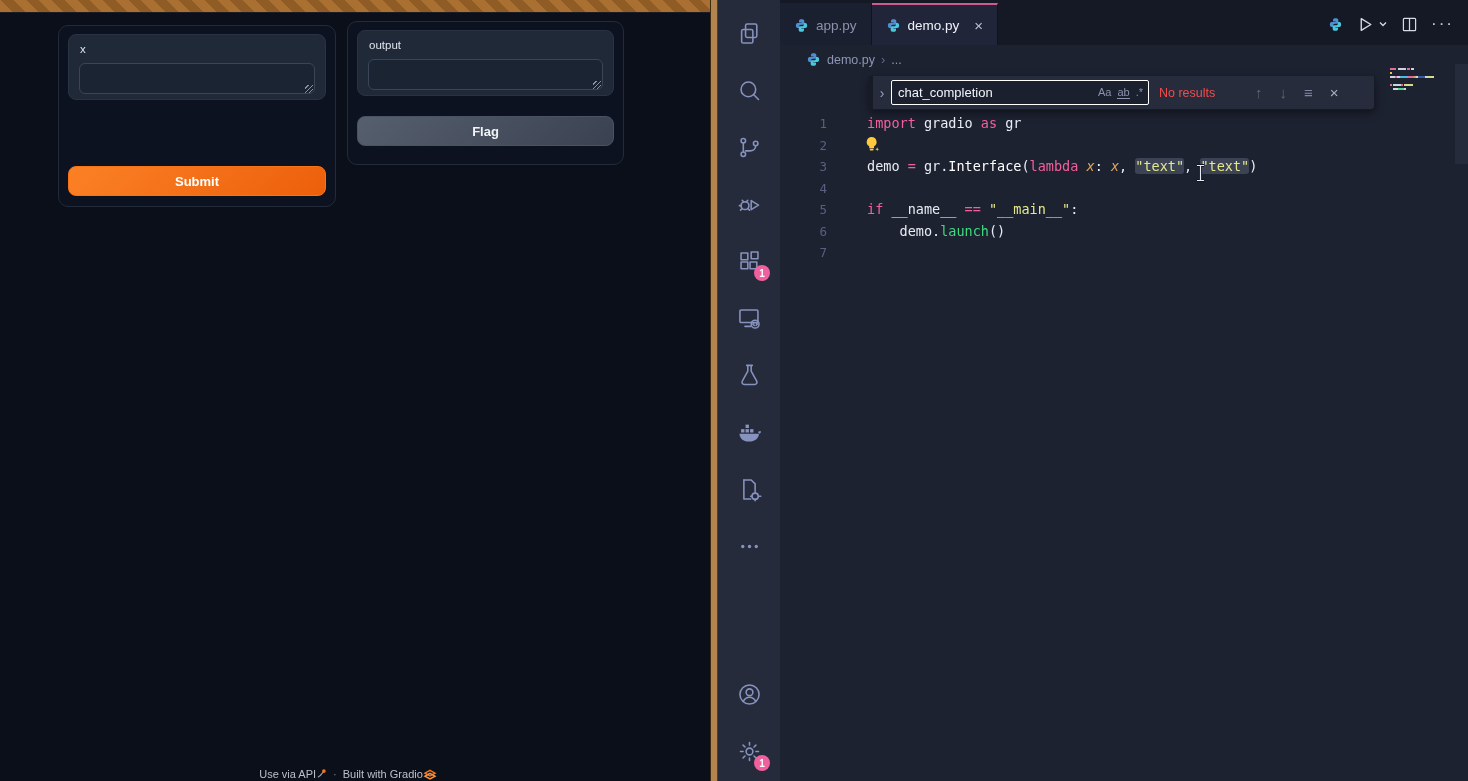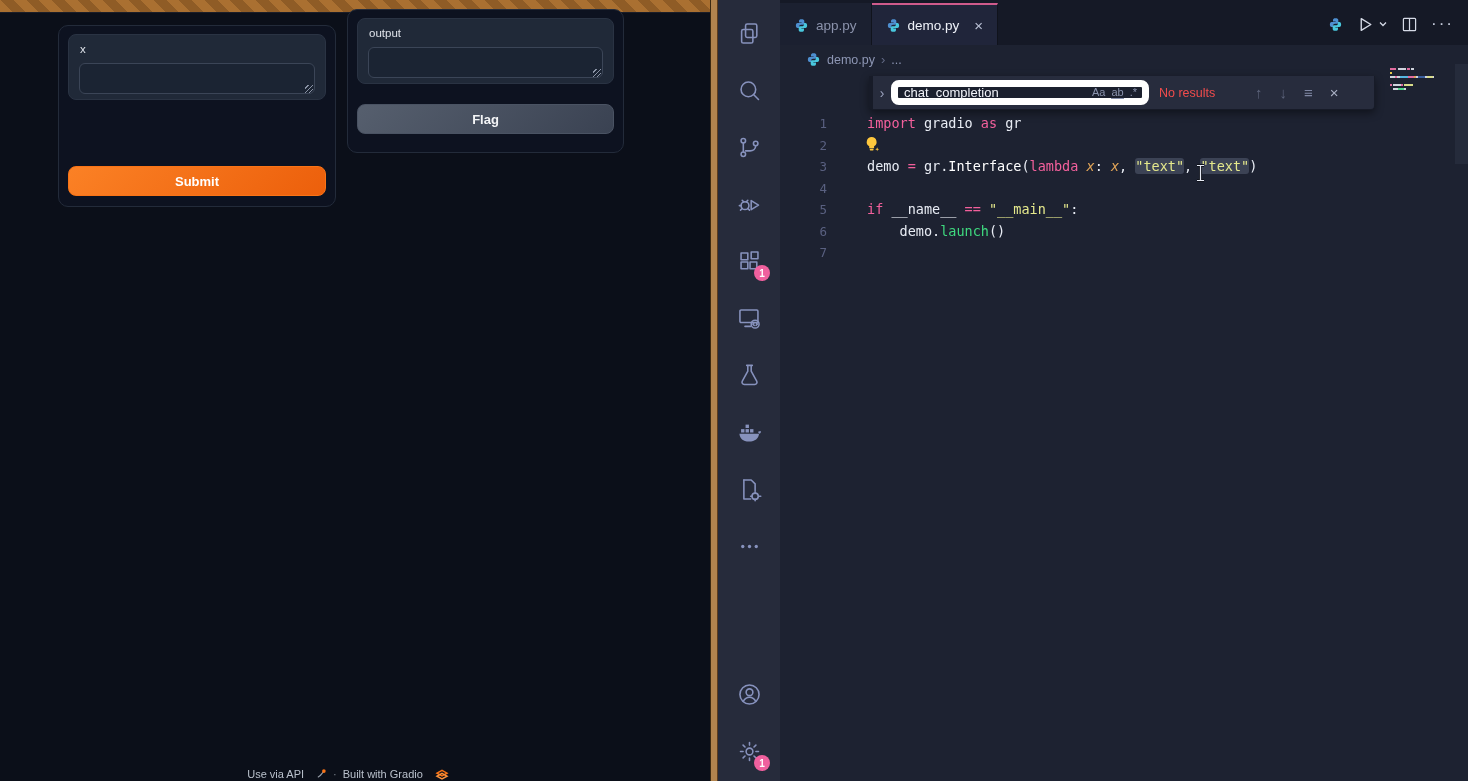--- a/index.html
+++ b/index.html
@@ -6,41 +6,41 @@
   body { font-family:"Liberation Sans", sans-serif; background:#000; }
   .screen { position:relative; width:1468px; height:781px; overflow:hidden; background:#0b0f19; }
 
   
   .browser { position:absolute; left:0; top:0; width:710px; height:781px; background:#0b0f19; }
   .loadbar { position:absolute; left:0; top:0; width:100%; height:13px;
     background:repeating-linear-gradient(45deg,#aa7031 0 9px,#8f5c26 9px 18px);
     border-bottom:1px solid #1a1d28; }
   .g-col { position:absolute; border:1px solid #232b3a; border-radius:10px; background:#0d1220; }
   .g-col.left  { left:58px;  top:25px; width:278px; height:182px; }
-  .g-col.right { left:347px; top:9px; width:277px; height:144px; }
+  .g-col.right { left:347px; top:21px; width:277px; height:144px; }
   .g-block { position:absolute; left:9px; top:8px; right:9px; height:66px;
     background:#202938; border:1px solid #2a3343; border-radius:8px; }
   .g-label { position:absolute; left:11px; top:8px; font-size:11.5px; color:#dfe3ea; }
   .g-textarea { position:absolute; left:10px; top:28px; right:10px; height:31px;
     background:#1b2433; border:1px solid #3b4557; border-radius:6px; color:#e5e7eb;
     font-family:"Liberation Sans",sans-serif; font-size:12px; resize:none; outline:none; }
   .g-resize { position:absolute; right:12px; top:50px; width:8px; height:8px;
     background:repeating-linear-gradient(135deg,transparent 0 2px,#8a93a5 2px 3px); pointer-events:none; }
   .g-btn { position:absolute; left:9px; right:9px; height:30px; border-radius:8px;
     font-family:"Liberation Sans",sans-serif; font-weight:bold; font-size:13px; color:#f3f4f6;
     display:flex; align-items:center; justify-content:center; cursor:pointer; }
   .g-btn.secondary { background:linear-gradient(135deg,#565f6e 0%,#3a4252 100%); border:1px solid #4a5363; }
   .g-btn.primary   { background:linear-gradient(135deg,#fb8125 0%,#ec5f0b 100%); border:1px solid #f97316; color:#fff; }
   .g-clear  { top:94px; }
   .g-submit { top:140px; }
   .g-flag   { top:94px; }
   .g-footer { position:absolute; left:0; right:14px; bottom:0; height:13px;
     display:flex; align-items:flex-start; justify-content:center; gap:6px;
     font-size:11px; color:#b9c0cb; }
-  .g-footer .lnk { cursor:pointer; display:flex; gap:12px; align-items:flex-start; }
+  .g-footer .lnk { cursor:pointer; display:flex; gap:0; align-items:flex-start; }
   .g-footer .dotsep { color:#7a818c; }
 
   
   .divider { position:absolute; left:710px; top:0; width:8px; height:781px;
     background:#b2844e; border-left:1px solid #3c2a12; border-right:1px solid #5e3d1d; }
 
   
   .vscode { position:absolute; left:718px; top:0; width:750px; height:781px;
     background:#1d2231; color:#cfd4e2; font-size:13px; }
   .activitybar { position:absolute; left:0; top:0; width:62px; height:781px;
@@ -73,21 +73,21 @@
   .breadcrumbs .sep { color:#626a86; font-size:13px; }
 
   
   .findwidget { position:absolute; left:89px; top:76px; width:506px; height:34px;
     background:#272c3d; border:1px solid #171b28; border-top:none; border-radius:0 0 4px 4px;
     box-shadow:0 3px 8px rgba(0,0,0,.45); display:flex; align-items:center; }
   .find-sash { width:3px; height:100%; background:#171b28; }
   .find-toggle { width:18px; height:100%; display:flex; align-items:center; justify-content:center;
     color:#9aa2bd; font-size:14px; cursor:pointer; }
   .find-input-wrap { position:relative; width:258px; height:25px; background:#1b202e;
-    border:7px solid #ffffff; border-radius:8px; display:flex; align-items:center; }
+    border:1px solid #ffffff; border-radius:2px; display:flex; align-items:center; }
   .find-input { flex:1; background:transparent; border:none; outline:none; color:#f2f4fa;
     font-size:13px; padding:0 6px; font-family:"Liberation Sans",sans-serif; }
   .find-opts { display:flex; gap:6px; padding-right:5px; }
   .find-opt { color:#8a93ad; font-size:11px; cursor:pointer; }
   .find-opt.ww { border-bottom:1px solid #8a93ad; }
   .find-status { color:#f14c4c; font-size:12.5px; margin-left:10px; width:88px; }
   .find-nav { display:flex; align-items:center; gap:17px; margin-left:8px; }
   .find-nav .nbtn { color:#7f87a3; font-size:15px; cursor:pointer; }
   .find-nav .nbtn.dim { opacity:.6; }
   .find-nav .nbtn.close { color:#aab1c5; }

